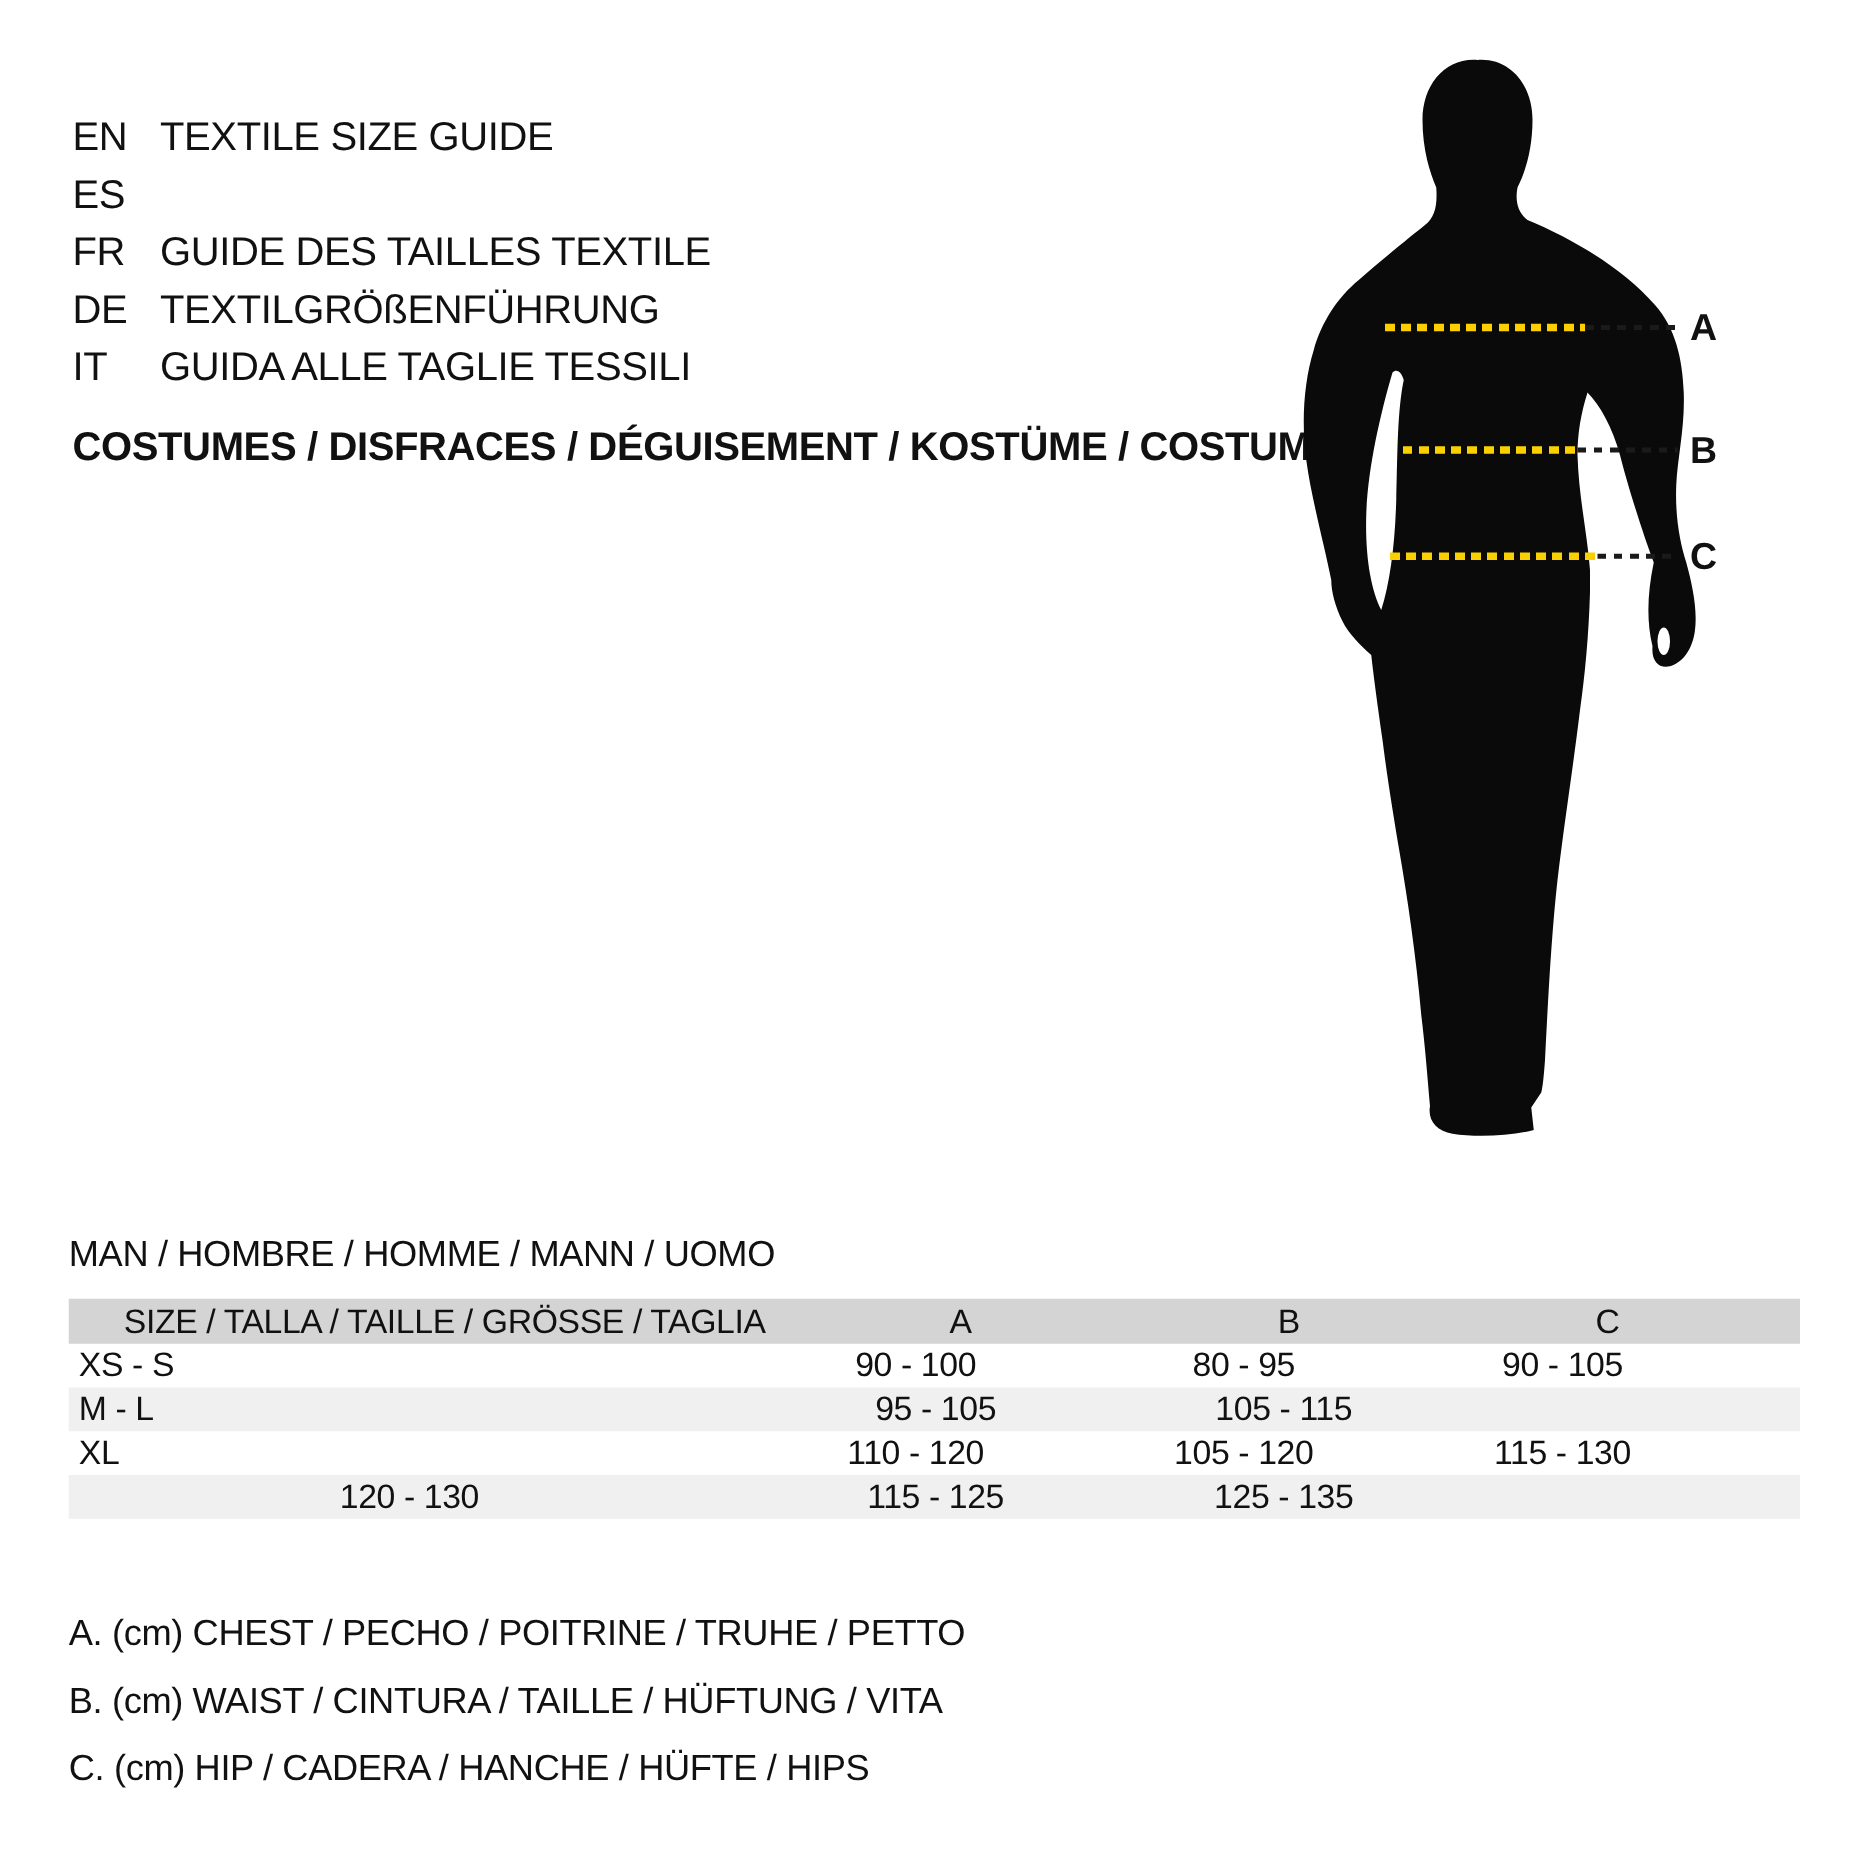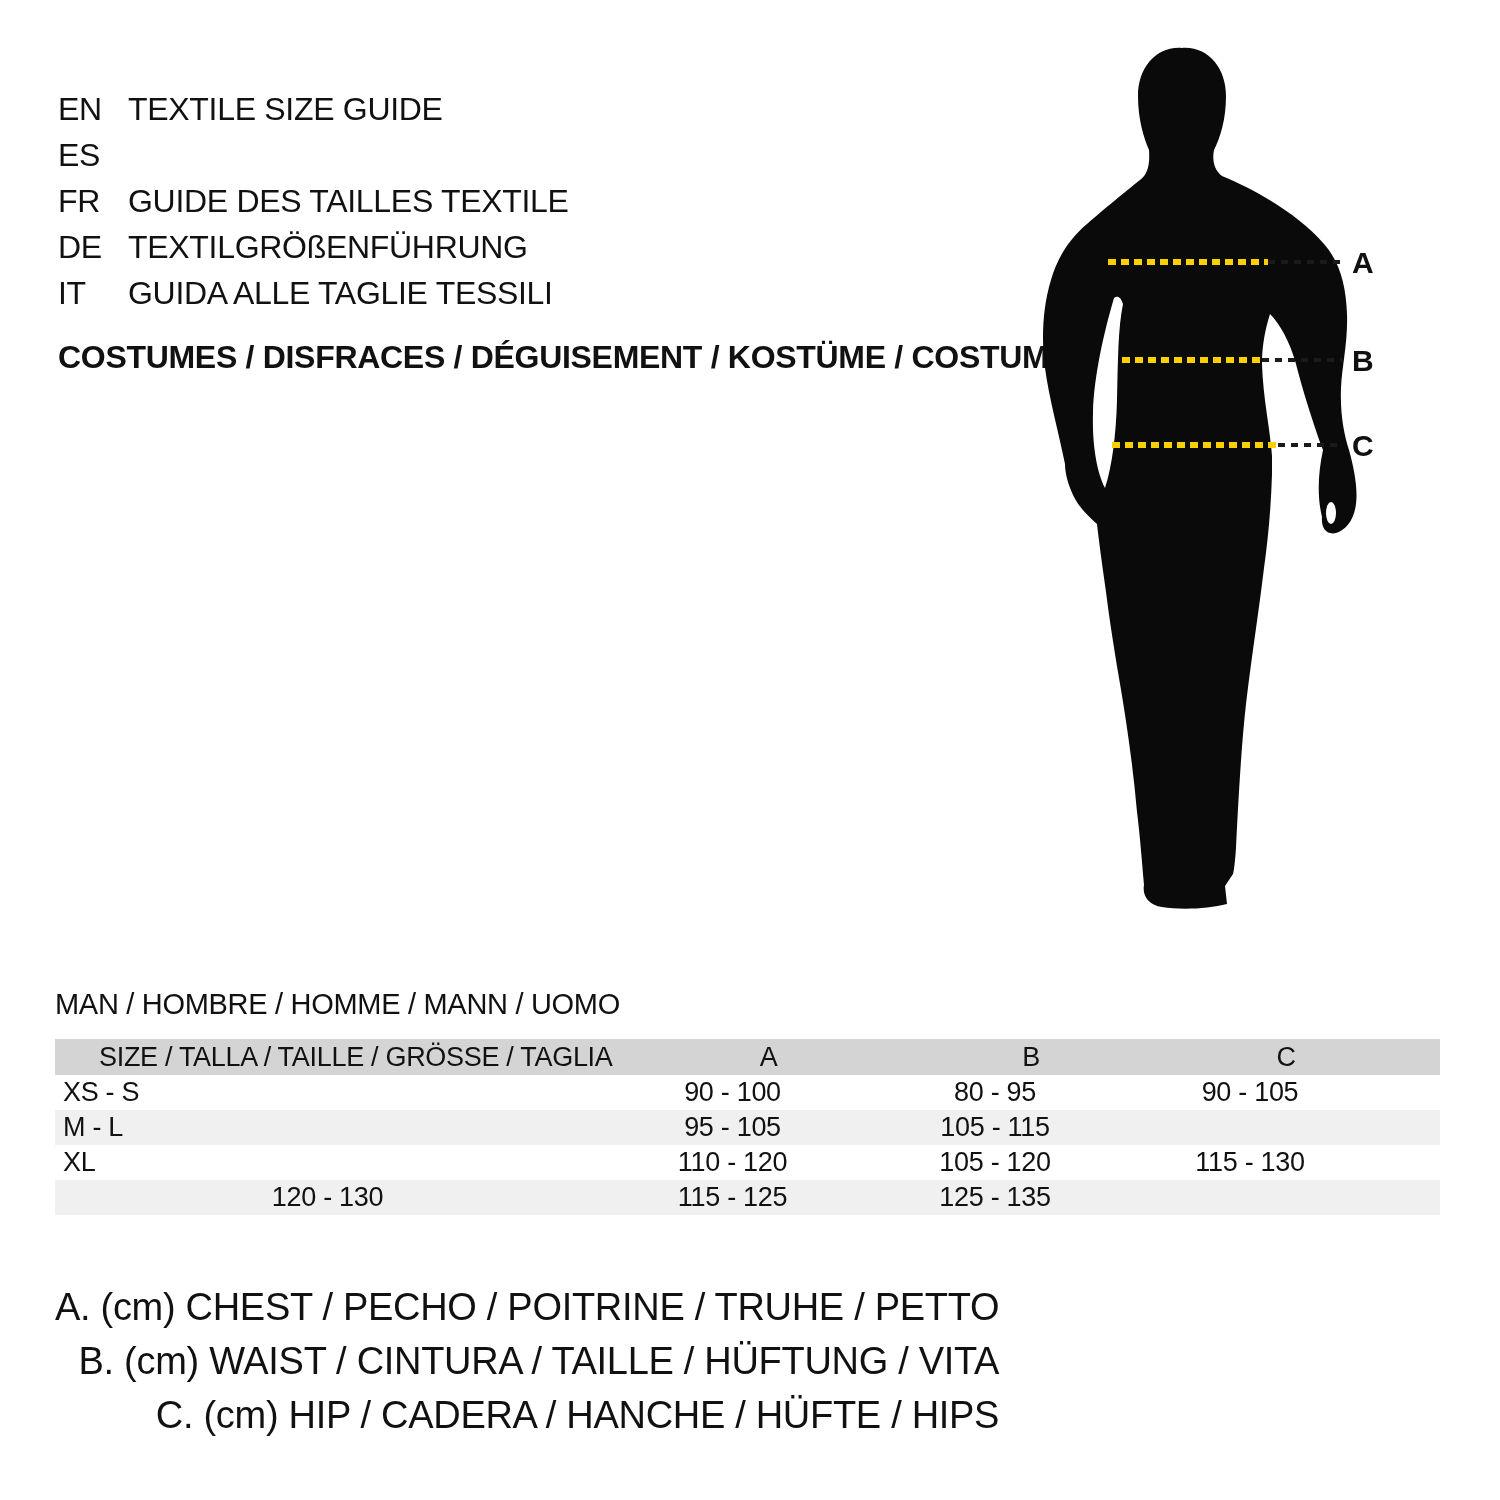--- a/index.html
+++ b/index.html
@@ -27,27 +27,27 @@
 
   
   #section-title{position:absolute;left:55px;top:986px;height:36px;line-height:36px;
                  font-size:29px;font-weight:400;}
 
   
   #size-table{position:absolute;left:55px;top:1039px;width:1385px;font-size:27px;}
   .t-row{display:grid;grid-template-columns:545px 265px 260px 250px 65px;height:35px;
          line-height:35px;}
   .t-row.header{height:36px;line-height:36px;background:#d4d4d4;padding-left:36px;}
-  .t-row.alt{background:#f0f0f0;}
+  .t-row.alt{background:#f0f0f0;gap:16px;}
   .c-size{padding-left:8px;text-align:left;}
   .c-val{text-align:center;}
 
   
   #legend{position:absolute;left:55px;top:1280px;}
-  .legend-line{height:54px;line-height:54px;font-size:38px;text-align:right;}
+  .legend-line{height:54px;line-height:54px;font-size:29px;}
 </style>
 </head>
 <body>
 
 <div id="page">
 
   <div id="langs">
     <div class="lang-row">
       <span class="lang-code">EN</span>
       <span class="lang-title">TEXTILE SIZE GUIDE</span>

